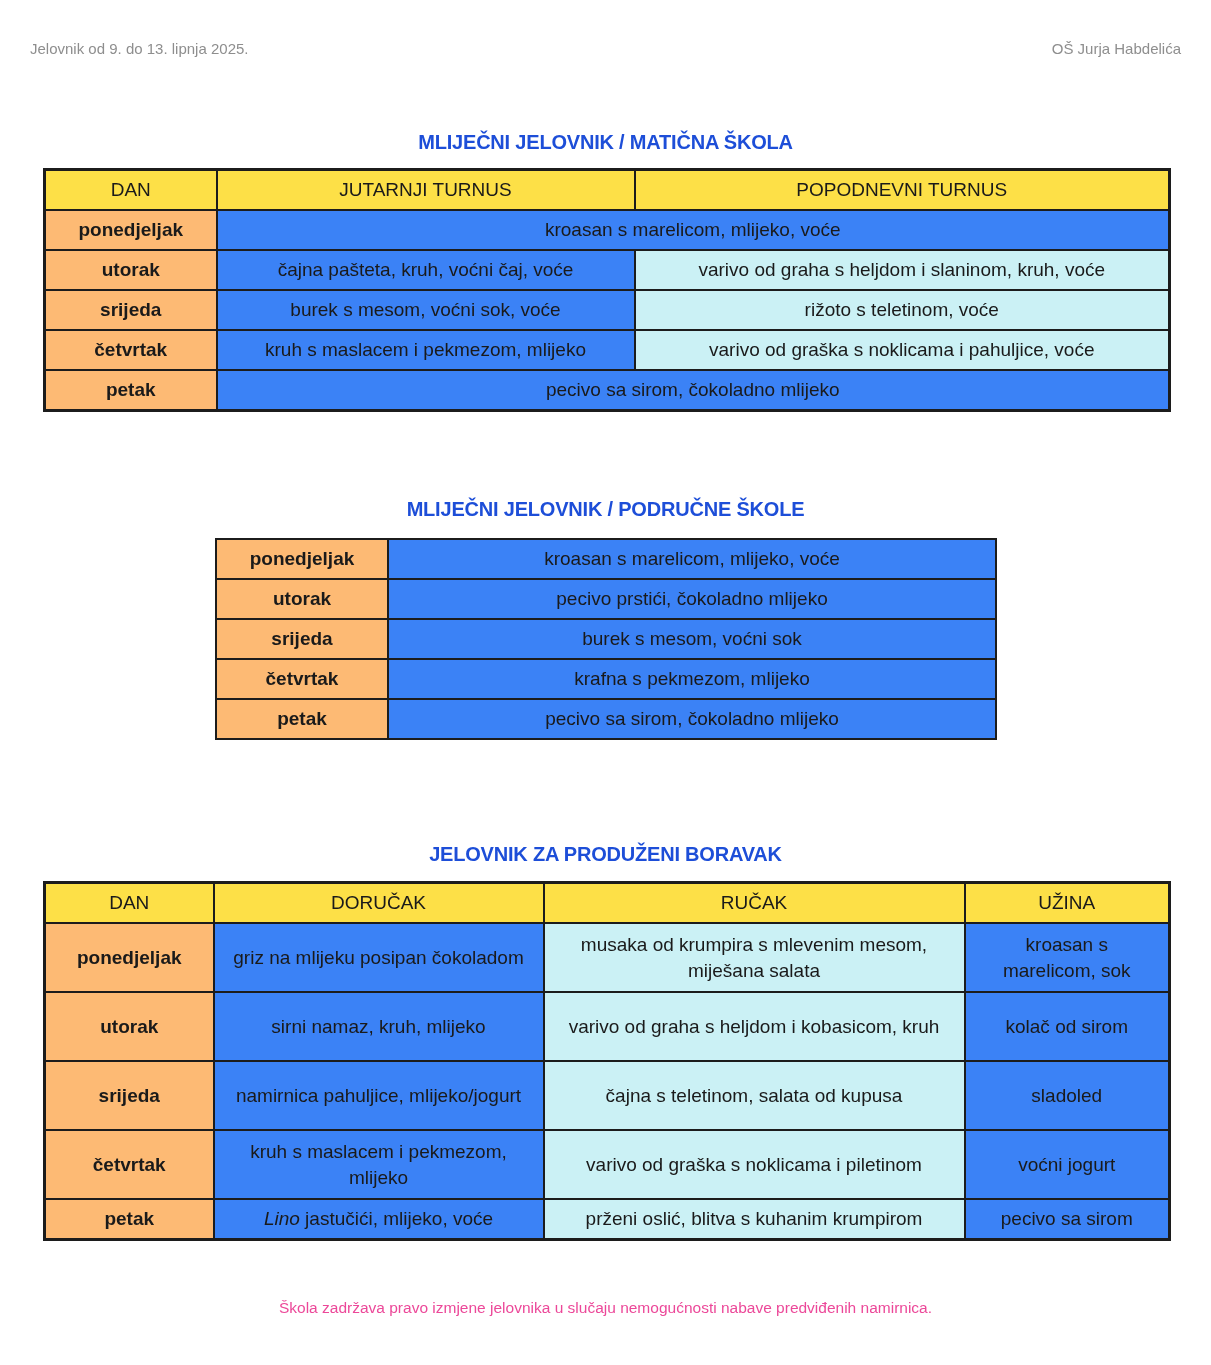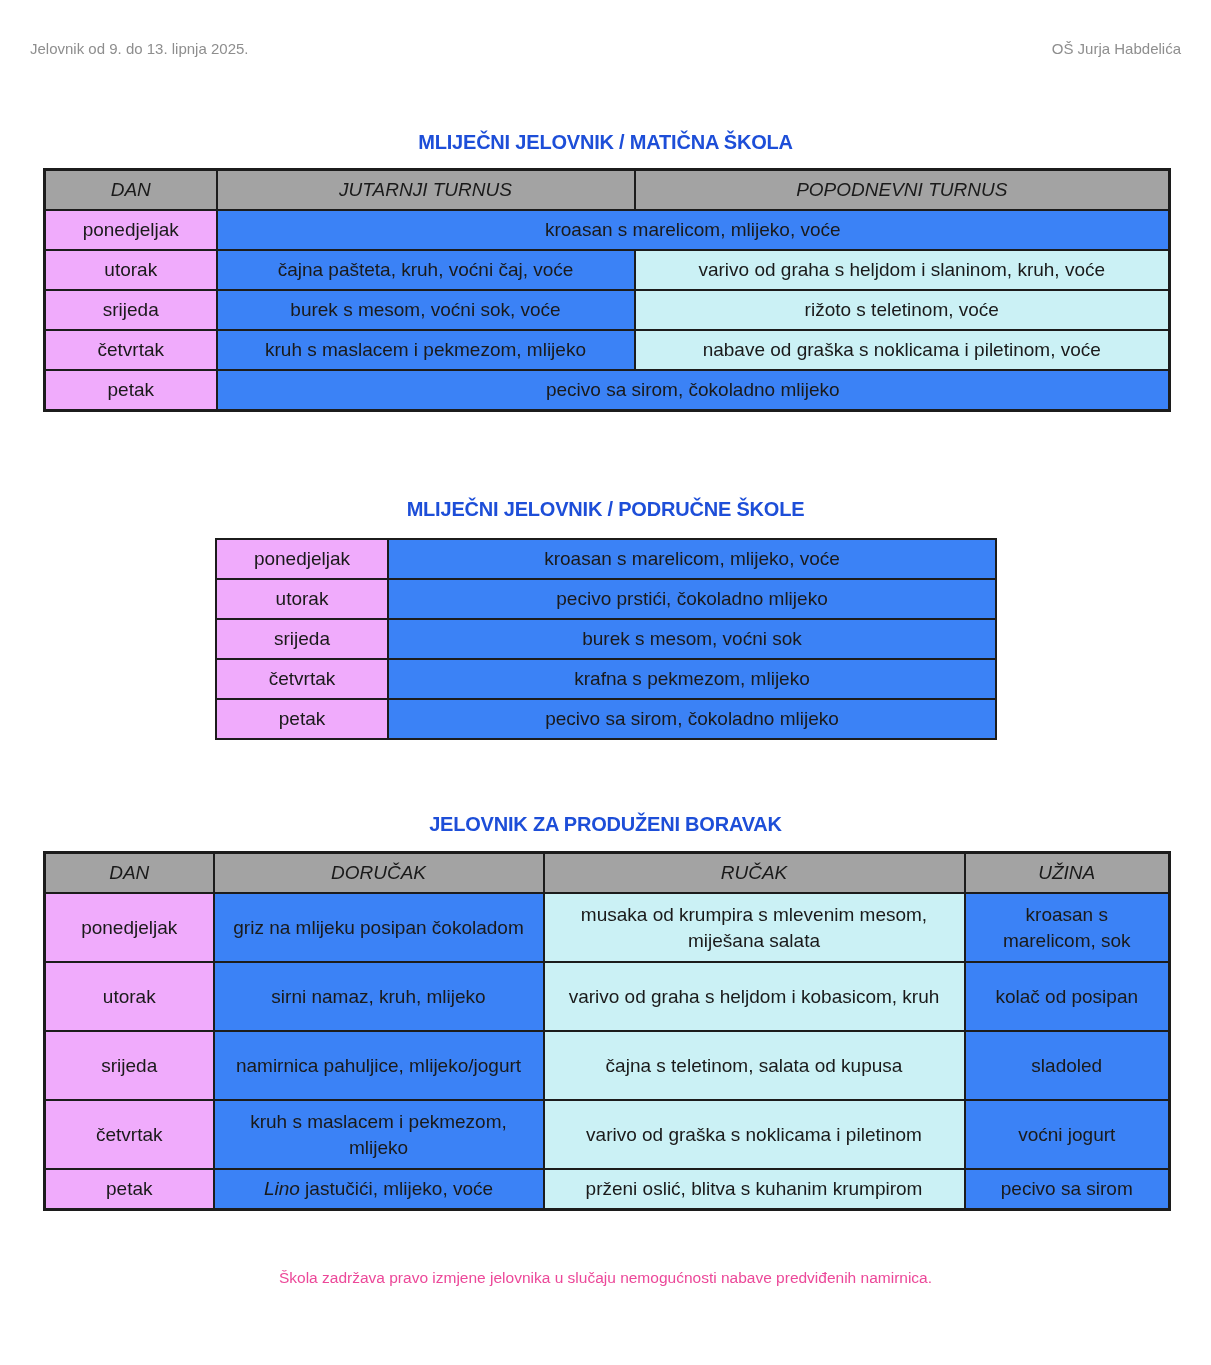--- a/index.html
+++ b/index.html
@@ -13,36 +13,36 @@
     display:flex;justify-content:space-between;align-items:flex-start;
     padding:40px 30px 0 30px;
     color:#8e8e8e;font-size:15px;line-height:18px;gap:20px;
   }
   .section-title{
     text-align:center;font-weight:bold;font-size:20px;color:#1d4ed8;
     letter-spacing:-0.2px;line-height:23px;
   }
   .title-maticna{margin-top:73px;}
   .title-podrucne{margin-top:86px;}
-  .title-boravak{margin-top:73px;}
+  .title-boravak{margin-top:103px;}
   table{border-collapse:collapse;table-layout:fixed;}
   td,th{
     border:2px solid #1c1c1c;
     text-align:center;vertical-align:middle;
     font-size:19px;line-height:26px;font-weight:400;
     padding:6px 10px;
     overflow:hidden;
   }
   .t1,.t3{border:3px solid #1c1c1c;width:1125px;margin-left:43px;}
   .t2{border:2px solid #1c1c1c;width:780px;margin-left:215px;}
   .t1{margin-top:14px;}
   .t2{margin-top:17px;}
   .t3{margin-top:15px;}
-  .hdr{background:#a3a3a3;font-style:italic;}
-  .day{background:#f0abfc;}
+  .hdr{background:#fde047;}
+  .day{background:#fdba74;font-weight:bold;}
   .green{background:#3b82f6;}
   .cyan{background:#cbf1f5;}
   .t3 td{padding:6px 14px;}
   .t3 tr.tall td{height:55px;}
   .brand-italic{font-style:italic;}
   .doc-footer{
     margin-top:58px;text-align:center;
     color:#ec4899;font-size:15.5px;
   }
 </style>
@@ -78,21 +78,21 @@
       <td class="cyan">varivo od graha s heljdom i slaninom, kruh, voće</td>
     </tr>
     <tr>
       <td class="day">srijeda</td>
       <td class="green">burek s mesom, voćni sok, voće</td>
       <td class="cyan">rižoto s teletinom, voće</td>
     </tr>
     <tr>
       <td class="day">četvrtak</td>
       <td class="green">kruh s maslacem i pekmezom, mlijeko</td>
-      <td class="cyan">nabave od graška s noklicama i piletinom, voće</td>
+      <td class="cyan">varivo od graška s noklicama i pahuljice, voće</td>
     </tr>
     <tr>
       <td class="day">petak</td>
       <td class="green" colspan="2">pecivo sa sirom, čokoladno mlijeko</td>
     </tr>
   </tbody>
 </table>
 
 <div class="section-title title-podrucne">MLIJEČNI JELOVNIK / PODRUČNE ŠKOLE</div>
 
@@ -144,21 +144,21 @@
     <tr class="tall">
       <td class="day">ponedjeljak</td>
       <td class="green">griz na mlijeku posipan čokoladom</td>
       <td class="cyan">musaka od krumpira s mlevenim mesom, miješana salata</td>
       <td class="green">kroasan s marelicom, sok</td>
     </tr>
     <tr class="tall">
       <td class="day">utorak</td>
       <td class="green">sirni namaz, kruh, mlijeko</td>
       <td class="cyan">varivo od graha s heljdom i kobasicom, kruh</td>
-      <td class="green">kolač od posipan</td>
+      <td class="green">kolač od sirom</td>
     </tr>
     <tr class="tall">
       <td class="day">srijeda</td>
       <td class="green">namirnica pahuljice, mlijeko/jogurt</td>
       <td class="cyan">čajna s teletinom, salata od kupusa</td>
       <td class="green">sladoled</td>
     </tr>
     <tr class="tall">
       <td class="day">četvrtak</td>
       <td class="green">kruh s maslacem i pekmezom, mlijeko</td>

